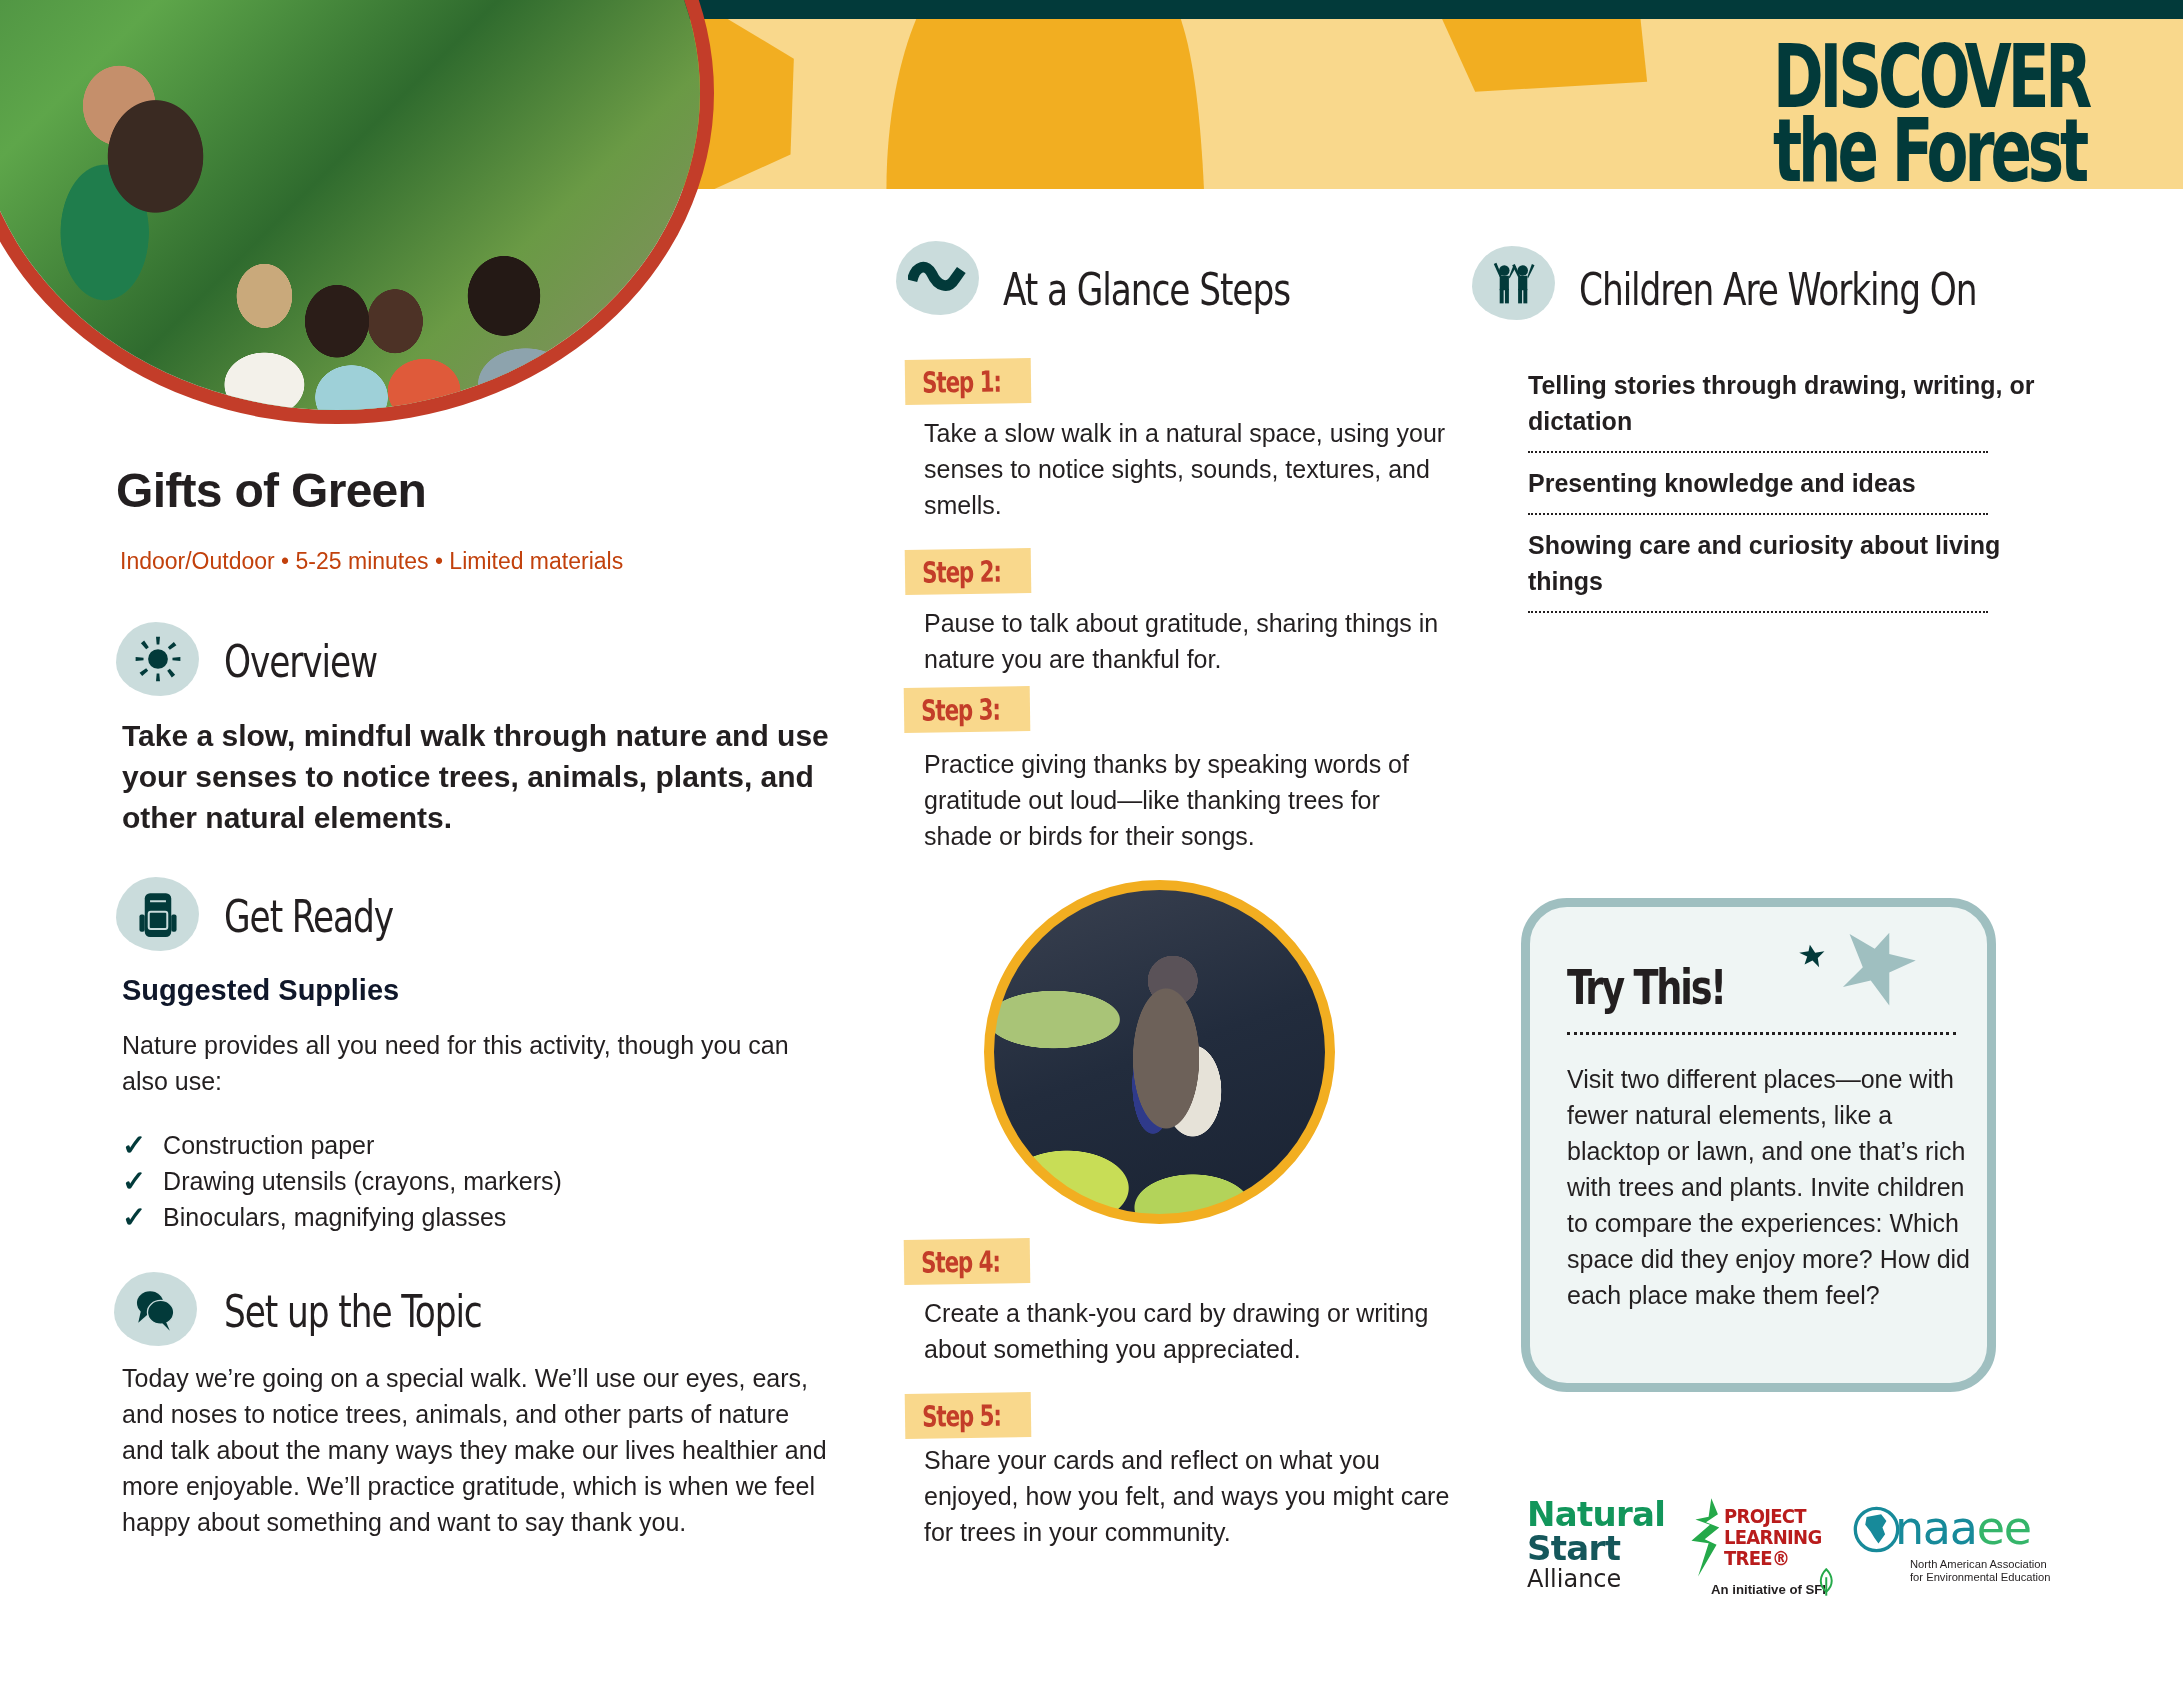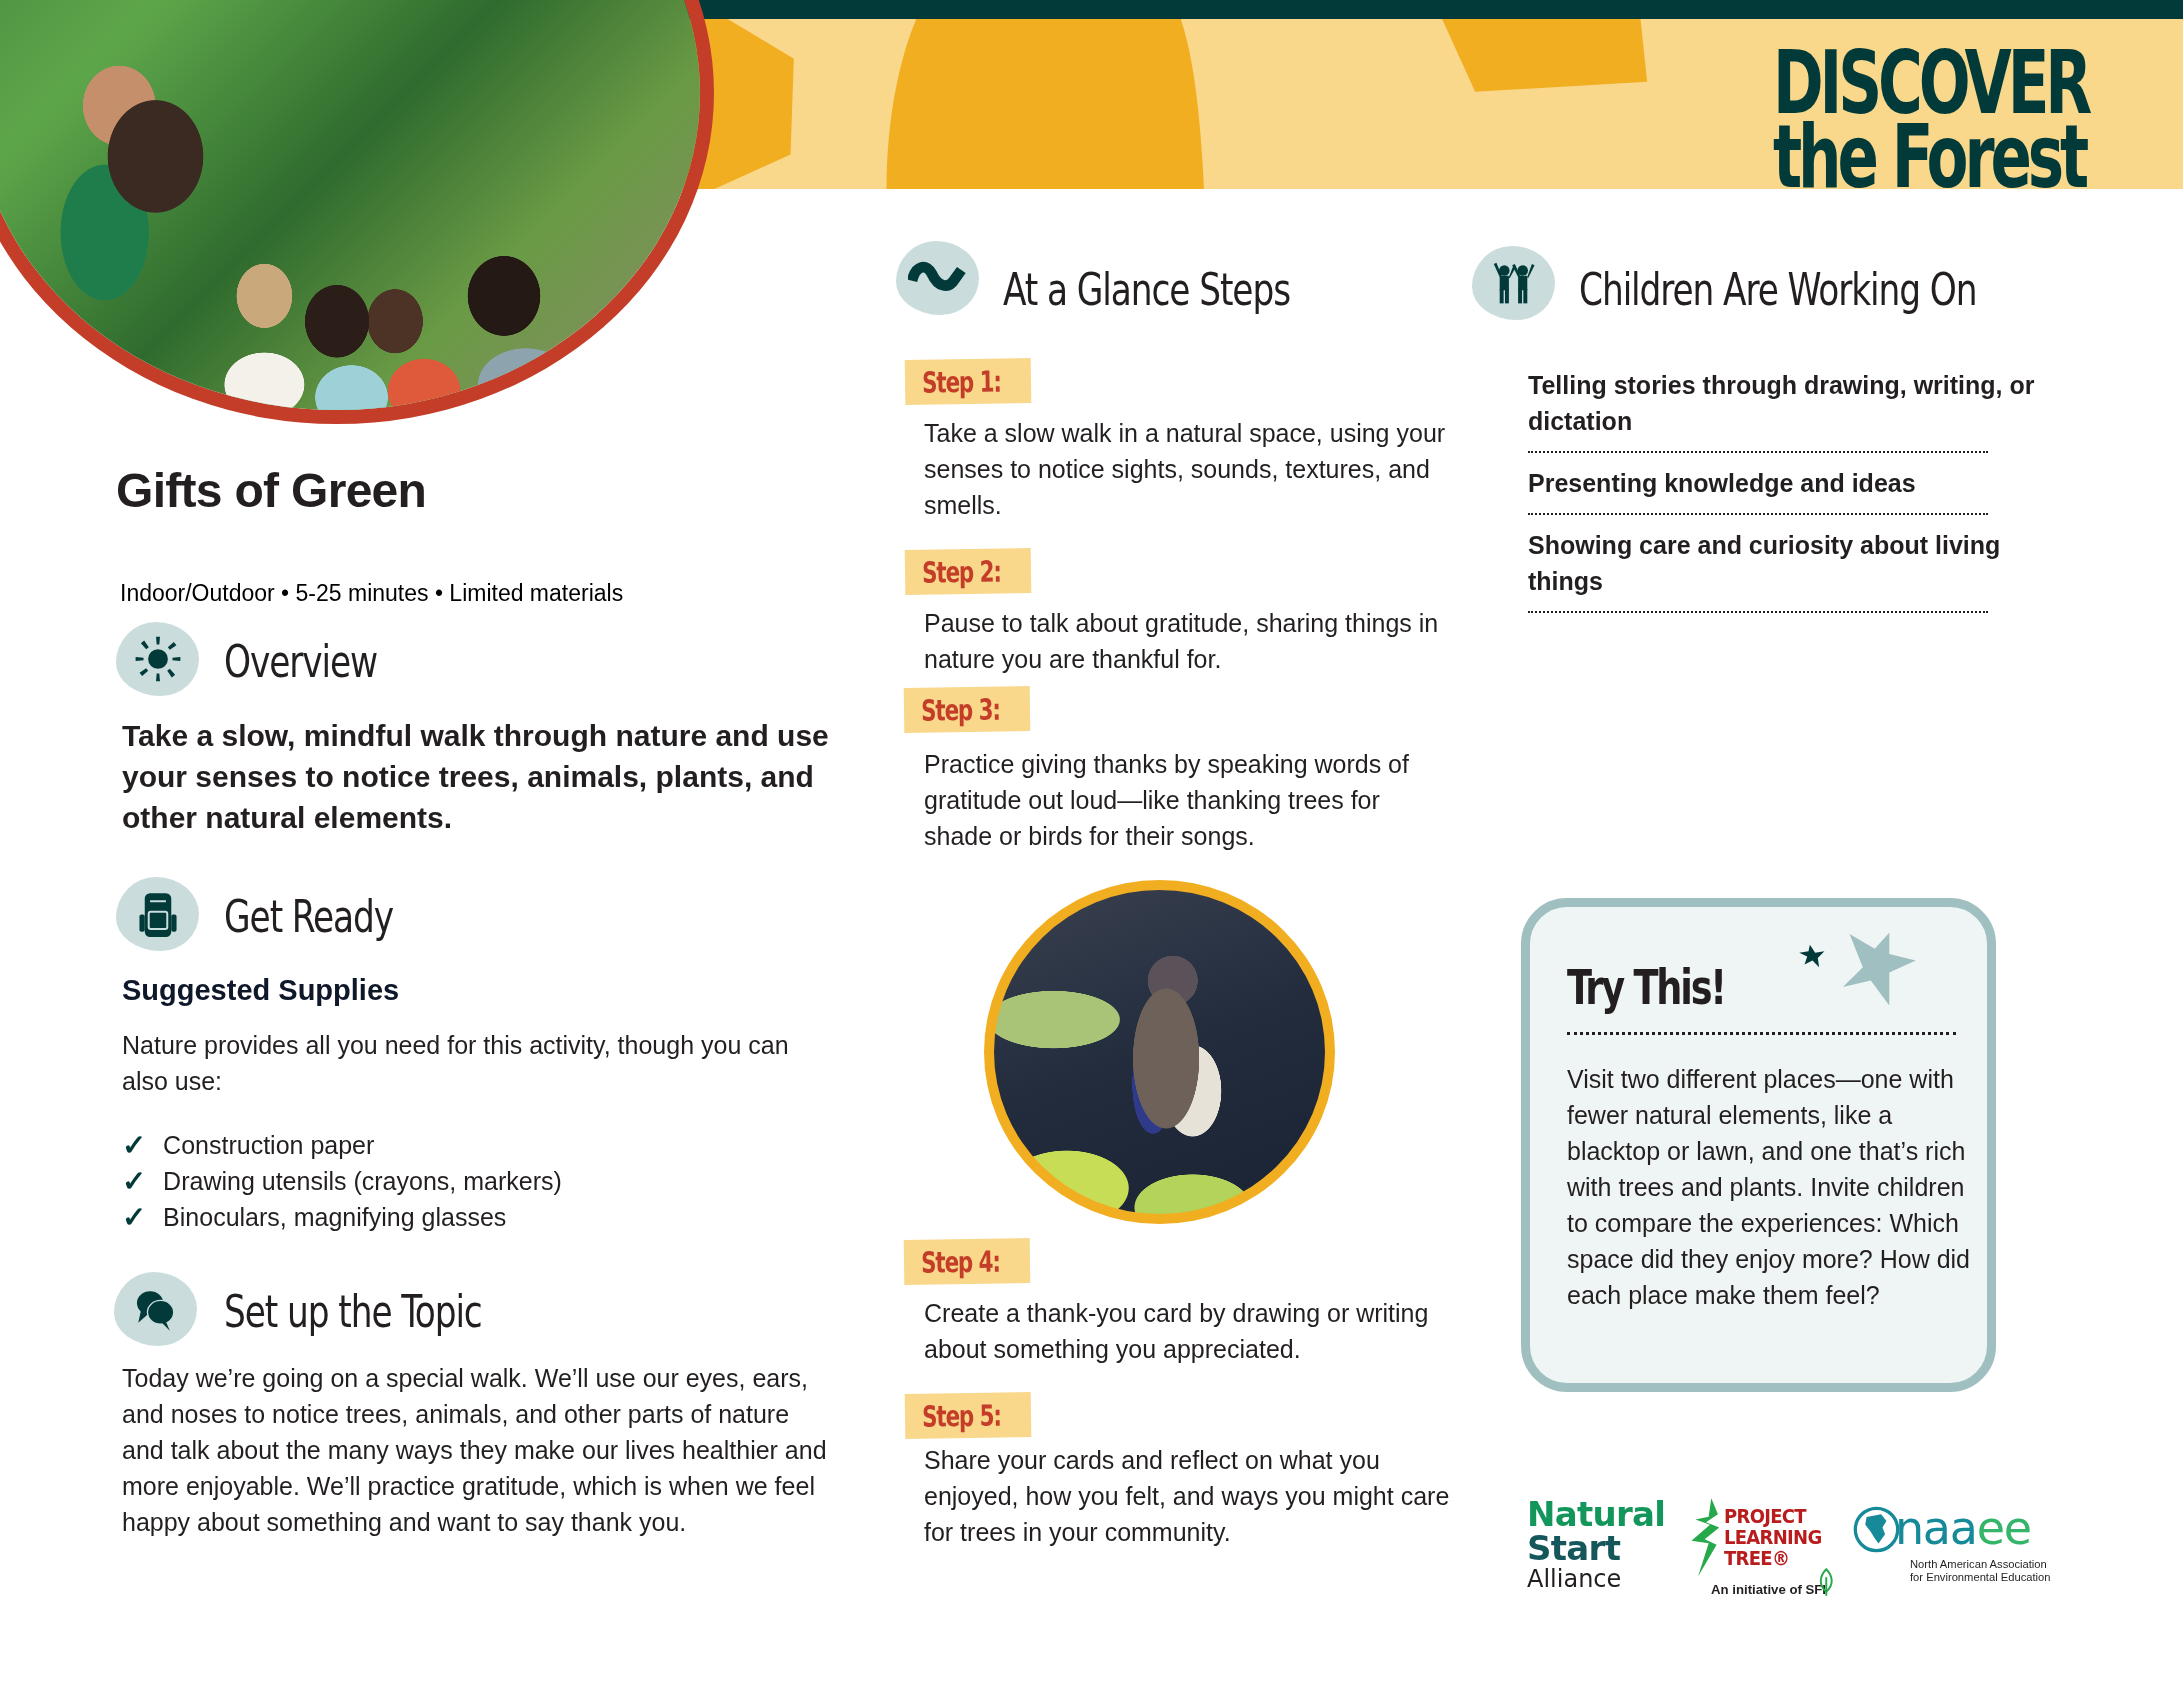--- a/index.html
+++ b/index.html
@@ -3,21 +3,21 @@
 <meta charset="utf-8">
 <style>
   * { box-sizing: border-box; margin: 0; padding: 0; }
   html, body { width: 2183px; height: 1687px; background: #ffffff; overflow: hidden; }
   body { position: relative; font-family: "Liberation Sans", sans-serif; color: #231f20; }
   .abs { position: absolute; }
 
   
   .topbar { left: 0; top: 0; width: 2183px; height: 18.5px; background: #023a3a; }
   .band { left: 0; top: 18.5px; width: 2183px; height: 170px; background: #f9d88c; overflow: hidden; }
-  .brand { left: 1773px; top: 44px; color: #023a3a; font-family: "DejaVu Sans Condensed", "DejaVu Sans", sans-serif; font-weight: bold; line-height: 79px; }
+  .brand { left: 1773px; top: 38px; color: #023a3a; font-family: "DejaVu Sans Condensed", "DejaVu Sans", sans-serif; font-weight: bold; line-height: 79px; }
   .brand .l1 { display: block; font-size: 87px; letter-spacing: -5.3px; transform: scaleX(0.78); transform-origin: left; }
   .brand .l2 { display: block; font-size: 87px; letter-spacing: -5.3px; transform: scaleX(0.78); transform-origin: left; margin-top: -5.3px; }
 
   
   .hero { left: -40px; top: -238px; width: 754px; height: 662px; border-radius: 50%; overflow: hidden; border: 14.6px solid #c33d29; }
   .hero-bg { width: 100%; height: 100%;
     background:
       radial-gradient(ellipse 79px 93px at 25% 60%, #3a2a22 0 60%, transparent 61%),
       radial-gradient(ellipse 60px 66px at 20% 52%, #c58f6b 0 60%, transparent 61%),
       radial-gradient(ellipse 73px 112px at 18% 72%, #1f7d4c 0 60%, transparent 61%),
@@ -27,21 +27,21 @@
       radial-gradient(ellipse 60px 66px at 73% 82%, #241915 0 60%, transparent 61%),
       radial-gradient(ellipse 66px 53px at 40% 96%, #f3f1ea 0 60%, transparent 61%),
       radial-gradient(ellipse 60px 53px at 52% 98%, #9ed0d8 0 60%, transparent 61%),
       radial-gradient(ellipse 60px 53px at 62% 97%, #df5a3a 0 60%, transparent 61%),
       radial-gradient(ellipse 79px 60px at 76% 96%, #8da3ad 0 60%, transparent 61%),
       linear-gradient(135deg, #3e7e3b 0%, #5ea64a 30%, #2f6b2e 55%, #6a9a45 75%, #8b8a6a 100%);
   }
 
   
   .title { left: 116px; top: 463px; font-size: 48px; font-weight: bold; letter-spacing: -0.7px; color: #231f20; white-space: nowrap; }
-  .meta { left: 120px; top: 580px; font-size: 23px; color: #000000; white-space: nowrap; }
+  .meta { left: 120px; top: 548px; font-size: 23px; color: #c2410c; white-space: nowrap; }
   .sec-icon { width: 83px; height: 74px; background: #cadcdc; border-radius: 48% 52% 46% 54% / 55% 50% 50% 45%; display: flex; align-items: center; justify-content: center; }
   .sec-head { font-family: "DejaVu Sans Condensed", "DejaVu Sans", sans-serif; font-size: 45px; color: #231f20; white-space: nowrap; letter-spacing: -1.3px; transform: scaleX(0.85); transform-origin: left; }
   .overview-text { left: 122px; top: 715px; width: 715px; font-size: 30px; line-height: 41px; font-weight: bold; color: #231f20; }
   .subhead { left: 122px; top: 974px; font-size: 29px; font-weight: bold; color: #0f172a; }
   .body-text { font-size: 25px; line-height: 36px; color: #231f20; }
   .checklist { left: 122px; top: 1127px; list-style: none; }
   .checklist li { font-size: 25px; line-height: 36px; display: flex; align-items: center; }
   .check { display: inline-block; width: 26.5px; margin-right: 14.6px; color: #023a3a; font-size: 29px; font-weight: bold; }
 
   

